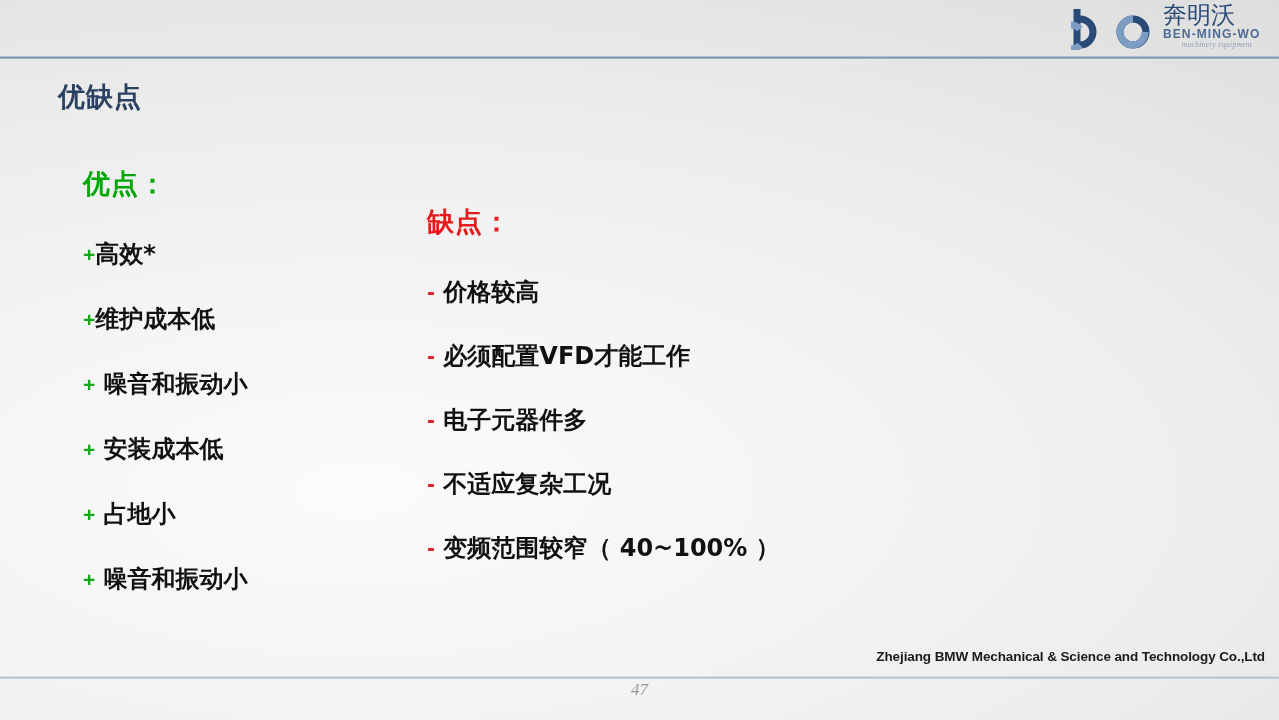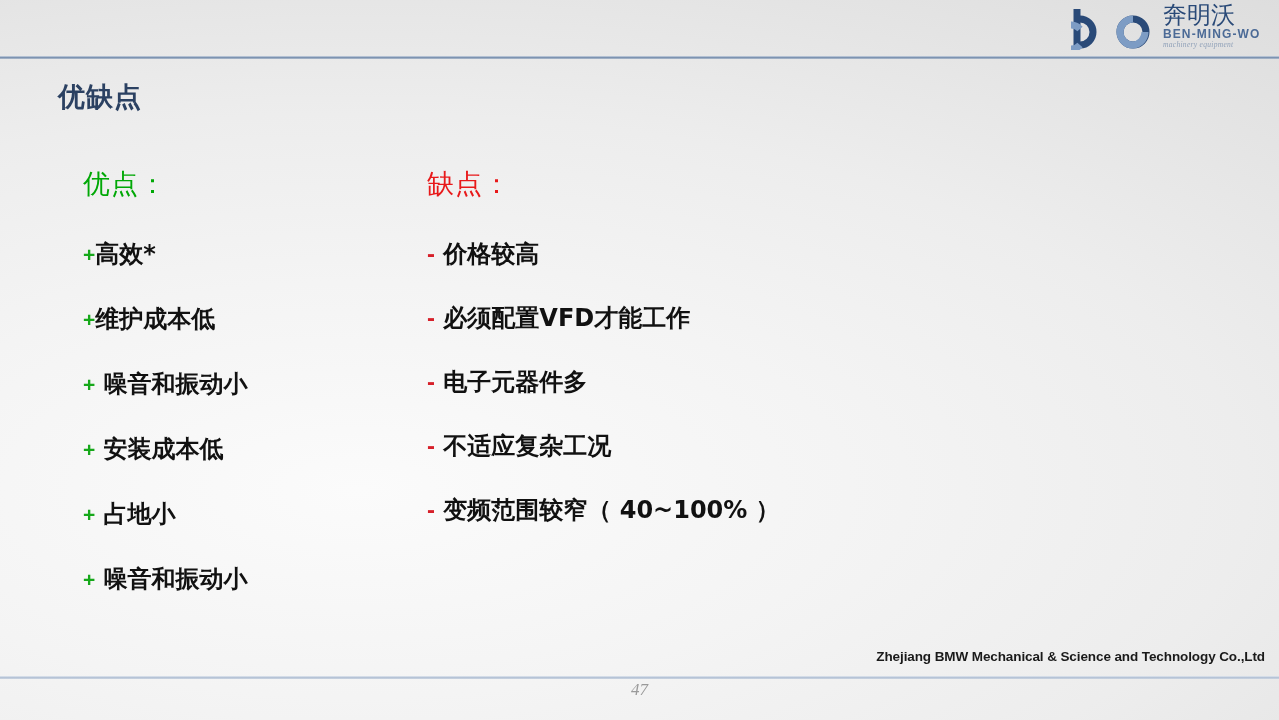--- a/index.html
+++ b/index.html
@@ -83,20 +83,21 @@
     white-space: nowrap;
   }
   #logo-sub {
     font-family: "Liberation Serif", serif;
     font-size: 7.5px;
     font-style: italic;
     color: #8fa0b8;
     letter-spacing: 0.3px;
     line-height: 9px;
     white-space: nowrap;
+    text-align: center;
   }
 
   
   #page-title {
     position: absolute;
     left: 58px;
     top: 79px;
     font-family: "DejaVu Sans", sans-serif;
     font-size: 27px;
     font-weight: 700;
@@ -104,26 +105,26 @@
     letter-spacing: 1px;
     white-space: nowrap;
   }
 
   
   .column {
     position: absolute;
     top: 168px;
   }
   #pros-column { left: 83px; width: 330px; }
-  #cons-column { left: 427px; width: 640px; }
+  #cons-column { left: 427px; width: 640px; margin-top: 38px; }
 
   .col-heading {
     font-family: "DejaVu Sans", sans-serif;
     font-size: 27px;
-    font-weight: 400;
+    font-weight: 700;
     letter-spacing: 1px;
     white-space: nowrap;
     margin: 0 0 40px 0;
     line-height: 32px;
   }
   #pros-heading { color: #00a806; margin-left: 0px; }
   #cons-heading { color: #e8191a; margin-left: 0px; }
 
   .bullet-list {
     list-style: none;

